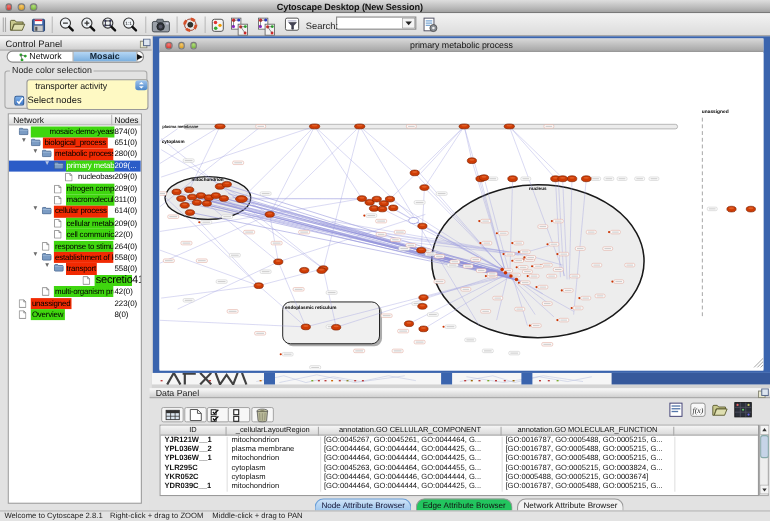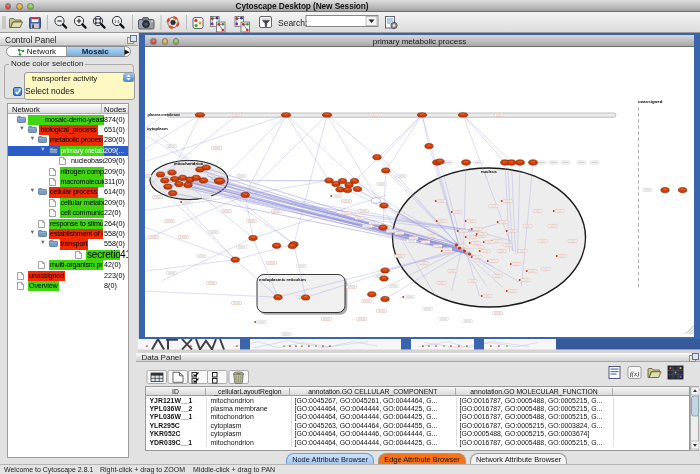--- a/index.html
+++ b/index.html
@@ -1,21 +1,21 @@
 <!DOCTYPE html>
 <html><head><meta charset="utf-8"><style>
 *{margin:0;padding:0;box-sizing:border-box}
 body{width:700px;height:474px;position:relative;font-family:"Liberation Sans",sans-serif;overflow:hidden;background:#e2e2e2}
 .abs{position:absolute}
 </style></head><body>
 <div class="abs" style="left:0;top:0;width:700px;height:12px;background:linear-gradient(#dedede,#b3b3b3 75%,#a0a0a0);border-bottom:1px solid #6e6e6e">
 <div class="abs" style="left:4.8px;top:3.1px;width:6.6px;height:6.6px;border-radius:50%;background:radial-gradient(circle at 50% 30%, #f0807a, #d21f18);border:0.5px solid #7a7a7a"></div>
 <div class="abs" style="left:16.0px;top:3.1px;width:6.6px;height:6.6px;border-radius:50%;background:radial-gradient(circle at 50% 30%, #f5c96e, #d2930f);border:0.5px solid #7a7a7a"></div>
 <div class="abs" style="left:27.2px;top:3.1px;width:6.6px;height:6.6px;border-radius:50%;background:radial-gradient(circle at 50% 30%, #b4e07c, #66a82c);border:0.5px solid #7a7a7a"></div>
-<div class="abs" style="left:0;top:1px;width:604px;text-align:center;font-size:8.3px;font-weight:bold;color:#111;letter-spacing:-0.1px">Cytoscape Desktop (New Session)</div>
+<div class="abs" style="left:16px;top:1px;width:604px;text-align:center;font-size:8.3px;font-weight:bold;color:#111;letter-spacing:-0.1px">Cytoscape Desktop (New Session)</div>
 </div>
 <div class="abs" style="left:0;top:12px;width:700px;height:20.5px;background:linear-gradient(#f3f3f3,#dcdcdc);border-bottom:1px solid #9a9a9a">
 <svg width="700" height="21" viewBox="0 0 700 21" style="position:absolute;left:0;top:0">
       <line x1="3" y1="4" x2="3" y2="17" stroke="#aaa" stroke-width="1"></line>
       <line x1="5" y1="4" x2="5" y2="17" stroke="#aaa" stroke-width="1"></line>
       <line x1="47.5" y1="3" x2="47.5" y2="18" stroke="#bbb" stroke-width="1"></line>
       <line x1="132.5" y1="3" x2="132.5" y2="18" stroke="#bbb" stroke-width="1"></line>
       <line x1="161.0" y1="3" x2="161.0" y2="18" stroke="#bbb" stroke-width="1"></line>
       <line x1="186.5" y1="3" x2="186.5" y2="18" stroke="#bbb" stroke-width="1"></line>
       <g transform="translate(9,5)">
@@ -1006,20 +1006,20 @@
 <svg width="8" height="63" viewBox="0 0 8 63">
         <rect x="0" y="0" width="8" height="8" fill="#f4f4f4" stroke="#999" stroke-width="0.5"></rect>
         <path d="M2 5 L4 2.2 L6 5 Z" fill="#333"></path>
         <rect x="0" y="54" width="8" height="8" fill="#f4f4f4" stroke="#999" stroke-width="0.5"></rect>
         <path d="M2 57 L4 59.8 L6 57 Z" fill="#333"></path>
         <rect x="0.5" y="9" width="7" height="20" rx="2" fill="#c6d4e8" stroke="#8aa"></rect>
       </svg>
 </div>
 <div class="abs" style="left:9px;top:100px;width:100%;height:11px;text-align:center;font-size:7.4px">
 <span style="display:inline-block;padding:1px 5px;background:linear-gradient(#cfe3f7,#9cc5ee);border:1px solid #6a9fd8;border-radius:8px 8px 0 0;color:#113;border-bottom:none">Node Attribute Browser</span>
-<span style="display:inline-block;padding:1px 5px;background:#f97316;border:1px solid #999;border-radius:8px 8px 0 0;color:#111;border-bottom:none;margin-left:2px">Edge Attribute Browser</span>
+<span style="display:inline-block;padding:1px 5px;background:#22c55e;border:1px solid #999;border-radius:8px 8px 0 0;color:#111;border-bottom:none;margin-left:2px">Edge Attribute Browser</span>
 <span style="display:inline-block;padding:1px 5px;background:#f2f2f2;border:1px solid #999;border-radius:8px 8px 0 0;color:#111;border-bottom:none;margin-left:2px">Network Attribute Browser</span>
 </div>
 </div>
 <div class="abs" style="left:0;top:463.5px;width:700px;height:10.5px;background:#e3e3e3;border-top:1px solid #b5b5b5;font-size:7px;color:#222">
 <span class="abs" style="left:4px;top:1.5px">Welcome to Cytoscape 2.8.1</span>
 <span class="abs" style="left:100px;top:1.5px">Right-click + drag to ZOOM</span>
 <span class="abs" style="left:193px;top:1.5px">Middle-click + drag to PAN</span>
 </div>
 </body></html>

